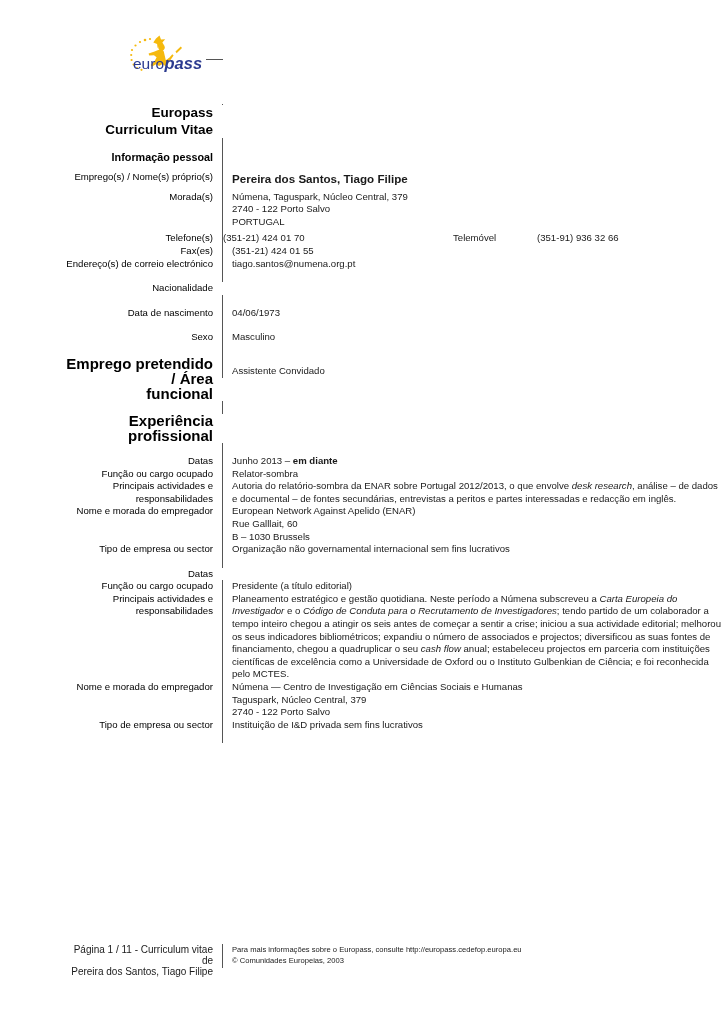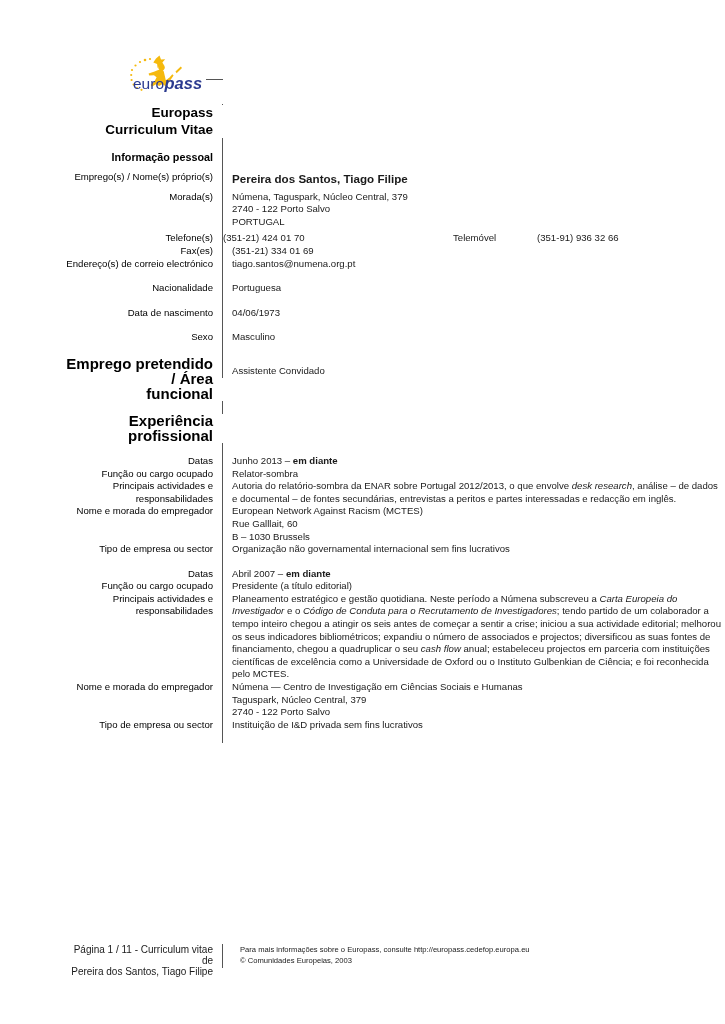--- a/index.html
+++ b/index.html
@@ -21,21 +21,21 @@
     position: relative;
     width: 725px;
     height: 1024px;
     padding: 0;
   }
 
   
   .logo-block {
     position: absolute;
     left: 128px;
-    top: 52px;
+    top: 32px;
     width: 95px;
     height: 44px;
   }
   .logo-svg { display: block; }
 
   
   .cv {
     position: absolute;
     left: 62px;
     top: 104px;
@@ -120,21 +120,21 @@
     width: 160px;
     flex: 0 0 160px;
     text-align: right;
     padding-right: 9px;
     font-size: 10px;
     line-height: 11px;
     color: #1a1a1a;
   }
   .footer-right {
     flex: 1 1 auto;
-    padding-left: 17px;
+    padding-left: 9px;
     border-left: 1px solid #555555;
     font-size: 7.6px;
     line-height: 11px;
     color: #1a1a1a;
     min-height: 24px;
   }
 </style>
 </head>
 <body>
 
@@ -228,36 +228,35 @@
           <span class="tele-primary">(351-21) 424 01 70</span>
           <span class="tele-label">Telemóvel</span>
           <span class="tele-mobile">(351-91) 936 32 66</span>
         </div>
         <span class="val-line" style="visibility:hidden">x</span>
       </div>
     </div>
 
     <div class="row">
       <div class="label-col">Fax(es)</div>
-      <div class="value-col">(351-21) 334 01 69</div>
+      <div class="value-col">(351-21) 424 01 55</div>
     </div>
 
     <div class="row">
       <div class="label-col">Endereço(s) de correio electrónico</div>
       <div class="value-col">tiago.santos@numena.org.pt</div>
     </div>
 
     <div class="row spacer">
         <div class="label-col"></div>
         <div class="value-col"></div>
       </div>
 
     <div class="row">
       <div class="label-col">Nacionalidade</div>
-      <div class="value-col">Portuguesa</div>
     </div>
 
     <div class="row spacer">
         <div class="label-col"></div>
         <div class="value-col"></div>
       </div>
 
     <div class="row">
       <div class="label-col">Data de nascimento</div>
       <div class="value-col">04/06/1973</div>
@@ -317,41 +316,38 @@
       <div class="label-col">
         <span class="val-line">Principais actividades e</span>
         <span class="val-line">responsabilidades</span>
       </div>
       <div class="value-col"><span>Autoria do relatório-sombra da ENAR sobre Portugal 2012/2013, o que envolve </span><span class="ital">desk research</span><span>, análise – de dados e documental – de fontes secundárias, entrevistas a peritos e partes interessadas e redacção em inglês.</span></div>
     </div>
 
     <div class="row">
       <div class="label-col">Nome e morada do empregador</div>
       <div class="value-col">
-        <span class="val-line">European Network Against Racism (MCTES)</span>
+        <span class="val-line">European Network Against Apelido (ENAR)</span>
         <span class="val-line">Rue Galllait, 60</span>
         <span class="val-line">B – 1030 Brussels</span>
       </div>
     </div>
 
     <div class="row">
       <div class="label-col">Tipo de empresa ou sector</div>
       <div class="value-col">Organização não governamental internacional sem fins lucrativos</div>
     </div>
 
     <div class="row spacer">
         <div class="label-col"></div>
         <div class="value-col"></div>
       </div>
 
     <div class="row">
       <div class="label-col">Datas</div>
-      <div class="value-col">
-        <span>Abril 2007 – </span><span class="bold">em diante</span>
-      </div>
     </div>
 
     <div class="row">
       <div class="label-col">Função ou cargo ocupado</div>
       <div class="value-col">Presidente (a título editorial)</div>
     </div>
 
     <div class="row">
       <div class="label-col">
         <span class="val-line">Principais actividades e</span>

